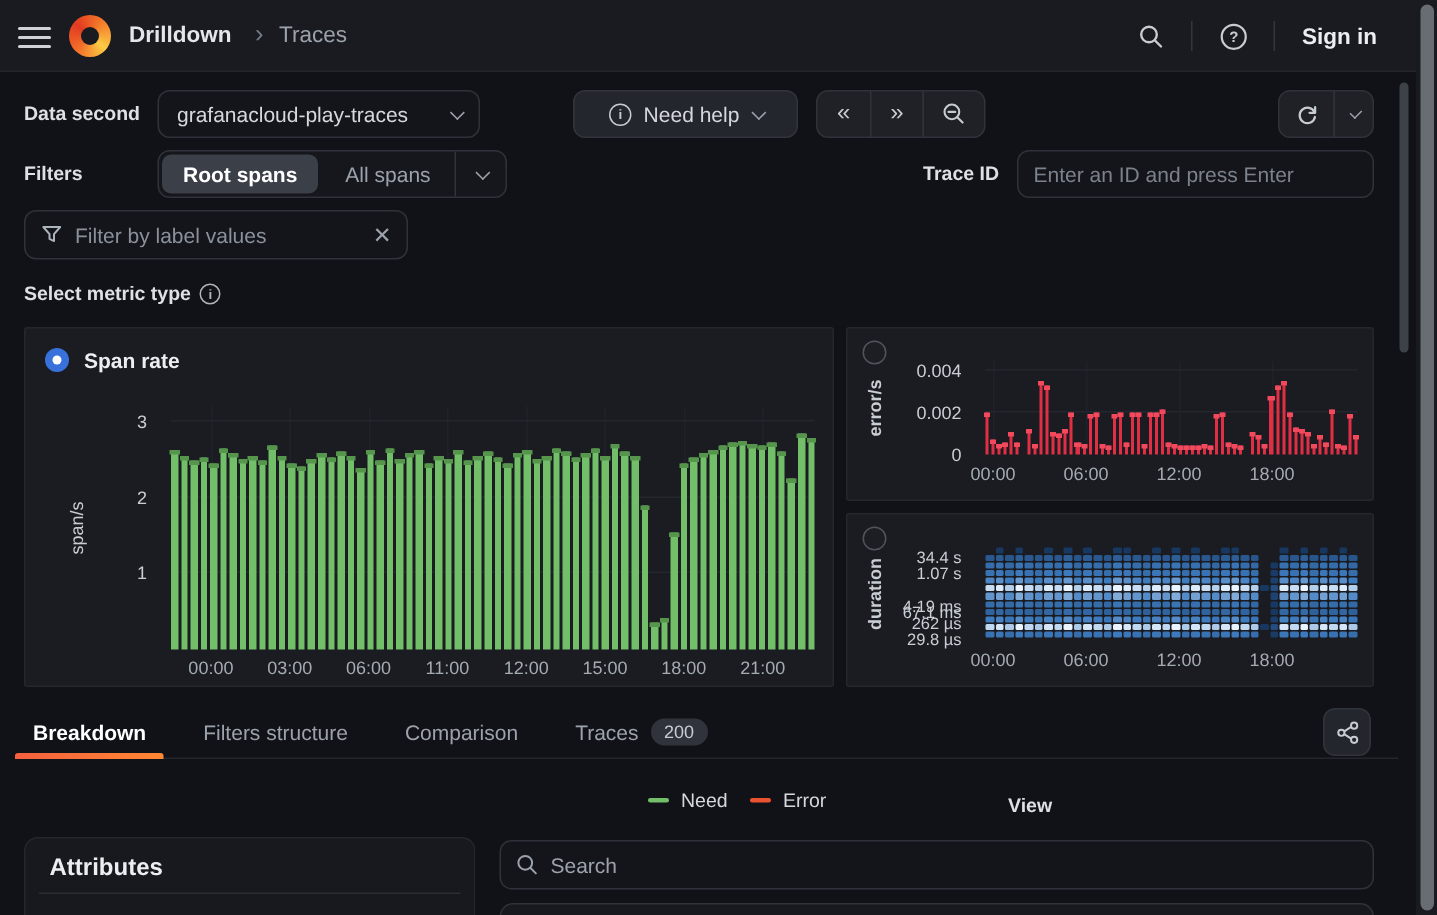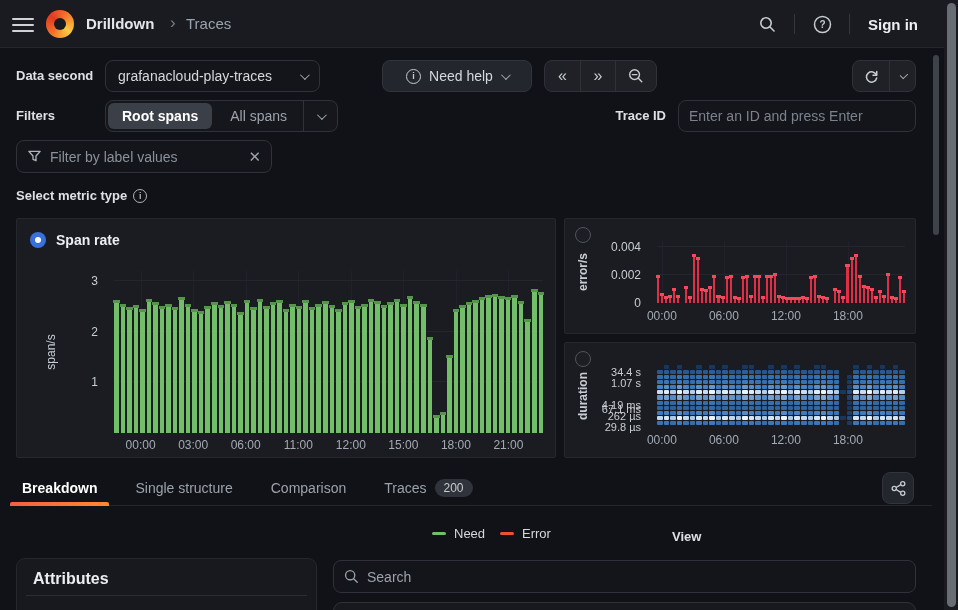--- a/index.html
+++ b/index.html
@@ -1176,21 +1176,21 @@
         <div class="xtick" style="left: 52%;">12:00</div>
         <div class="xtick" style="left: 77%;">18:00</div>
       </div>
   </div>
 
   <div class="tabs-row">
     <div class="tab active">
         <span>Breakdown</span>
       </div>
     <div class="tab">
-        <span>Single structure</span>
+        <span>Filters structure</span>
       </div>
     <div class="tab">
         <span>Comparison</span>
       </div>
     <div class="tab">
       <span>Traces</span>
       <span class="badge">200</span>
     </div>
     <div class="share-btn">
       <svg width="17" height="17" viewBox="0 0 18 18">

